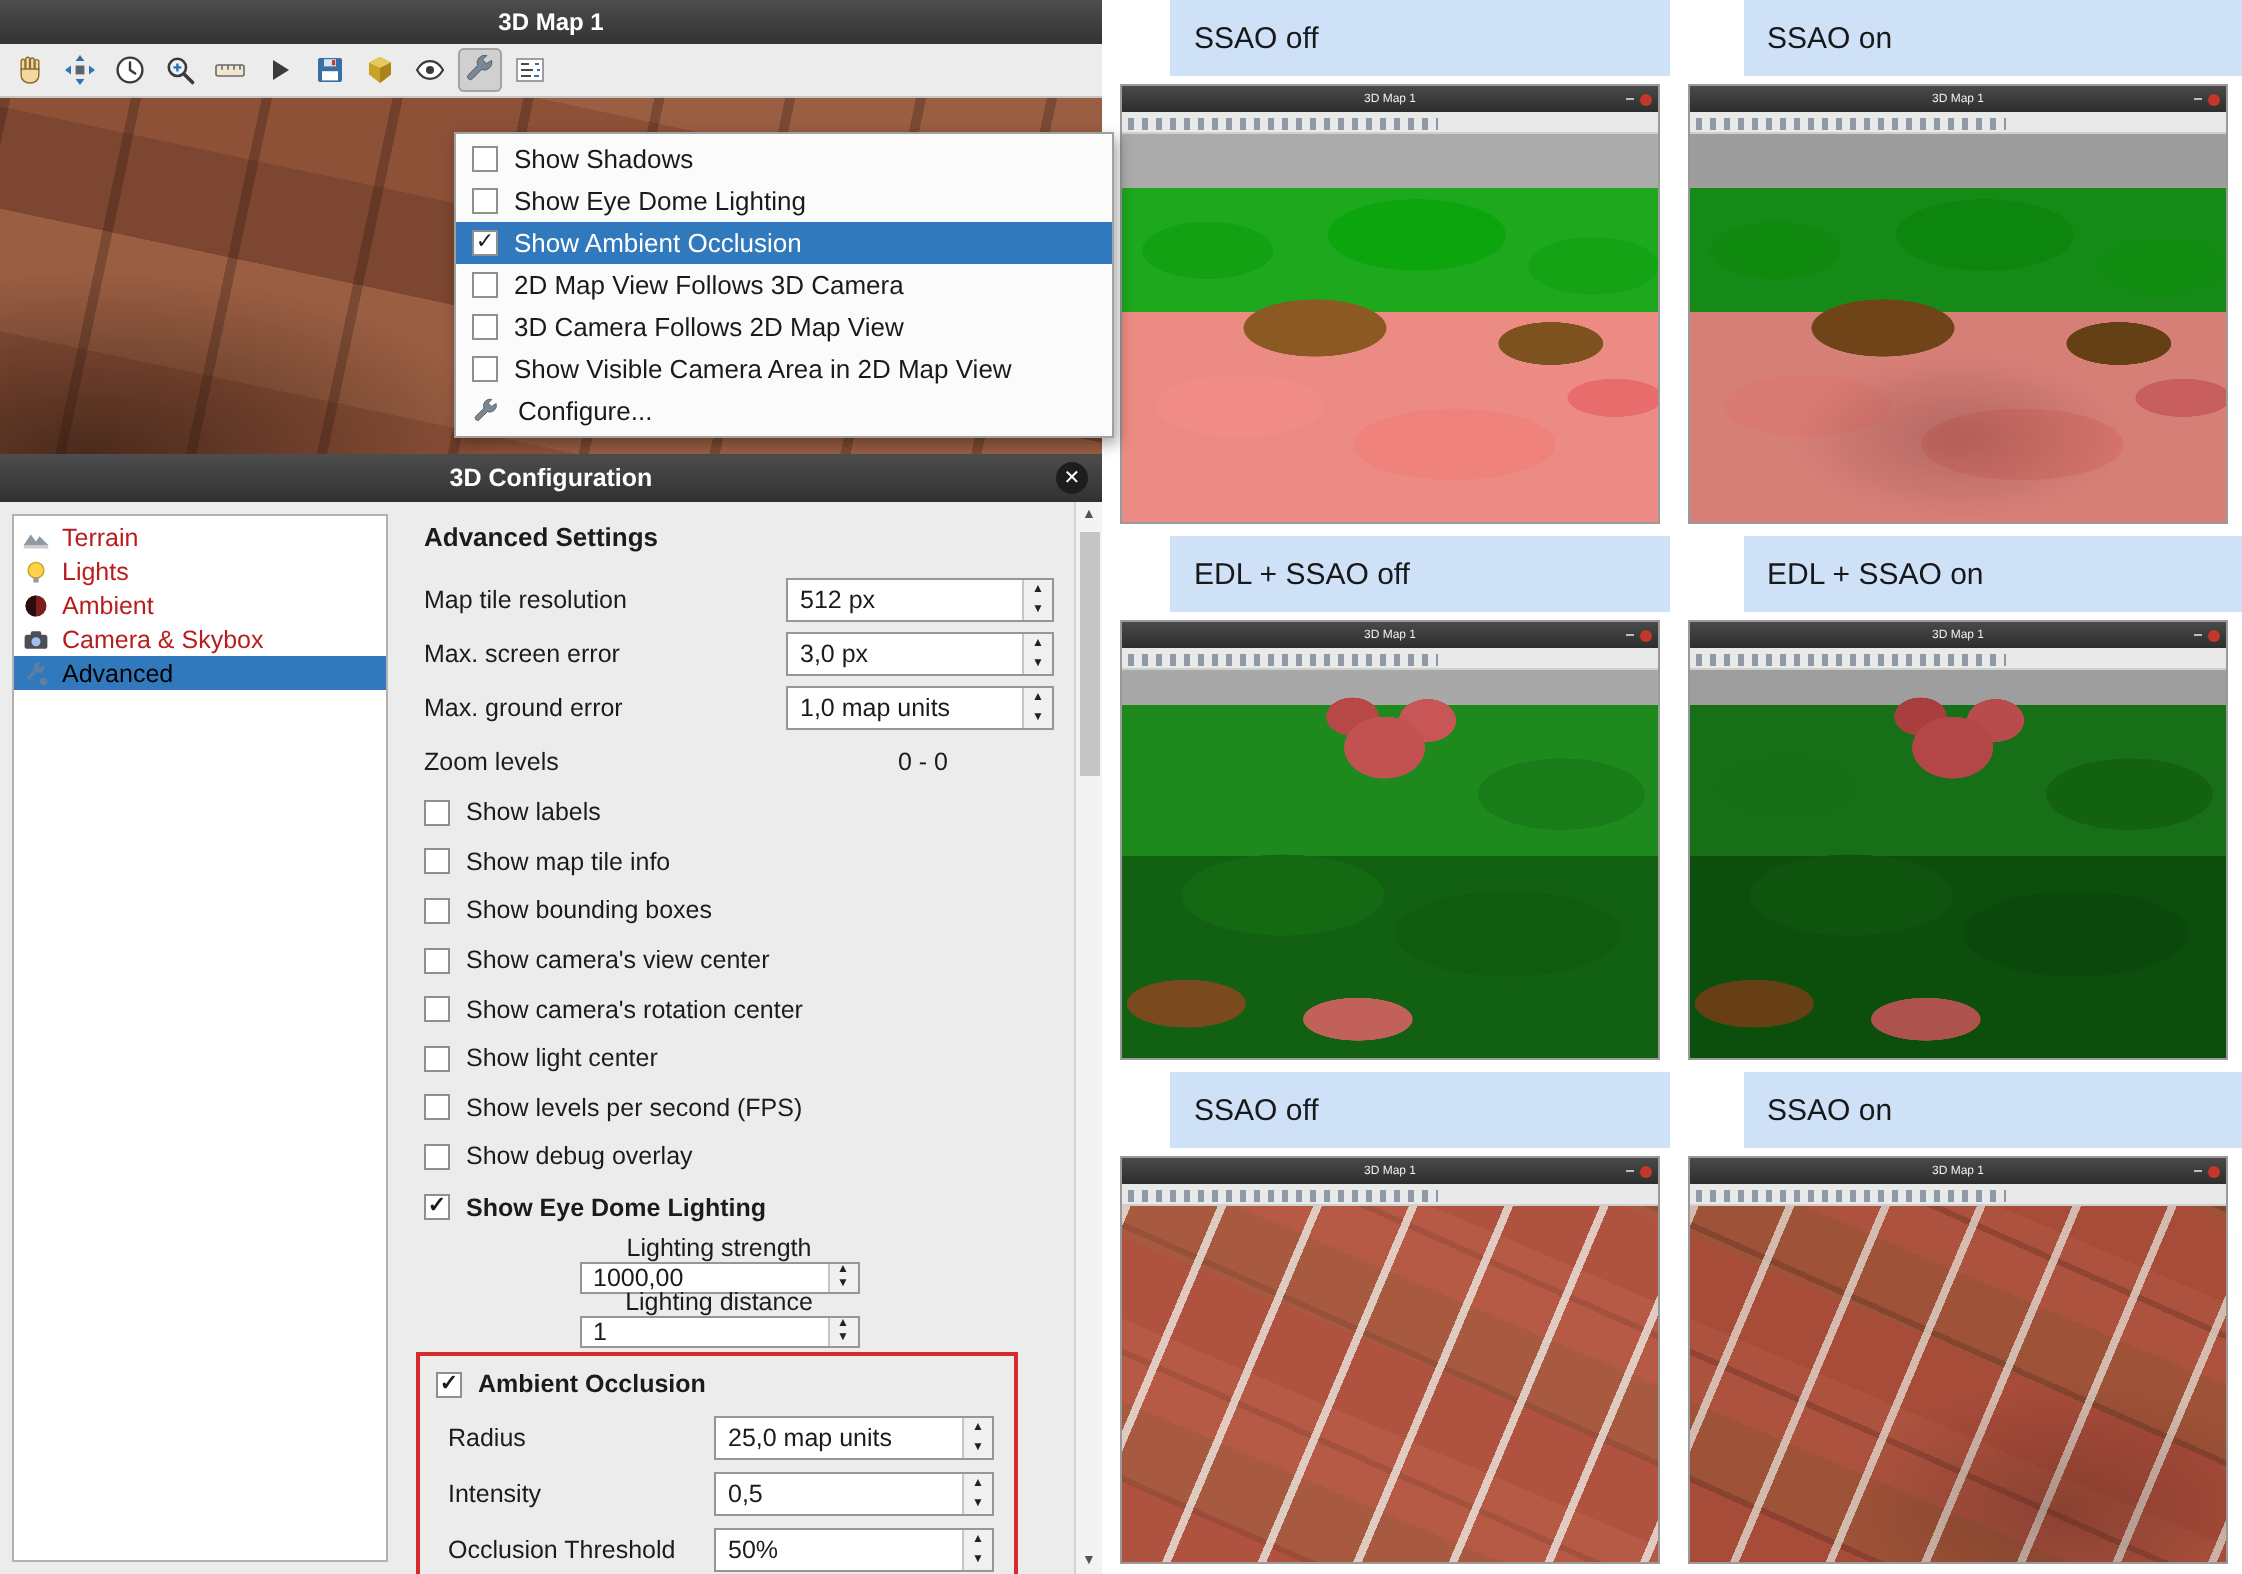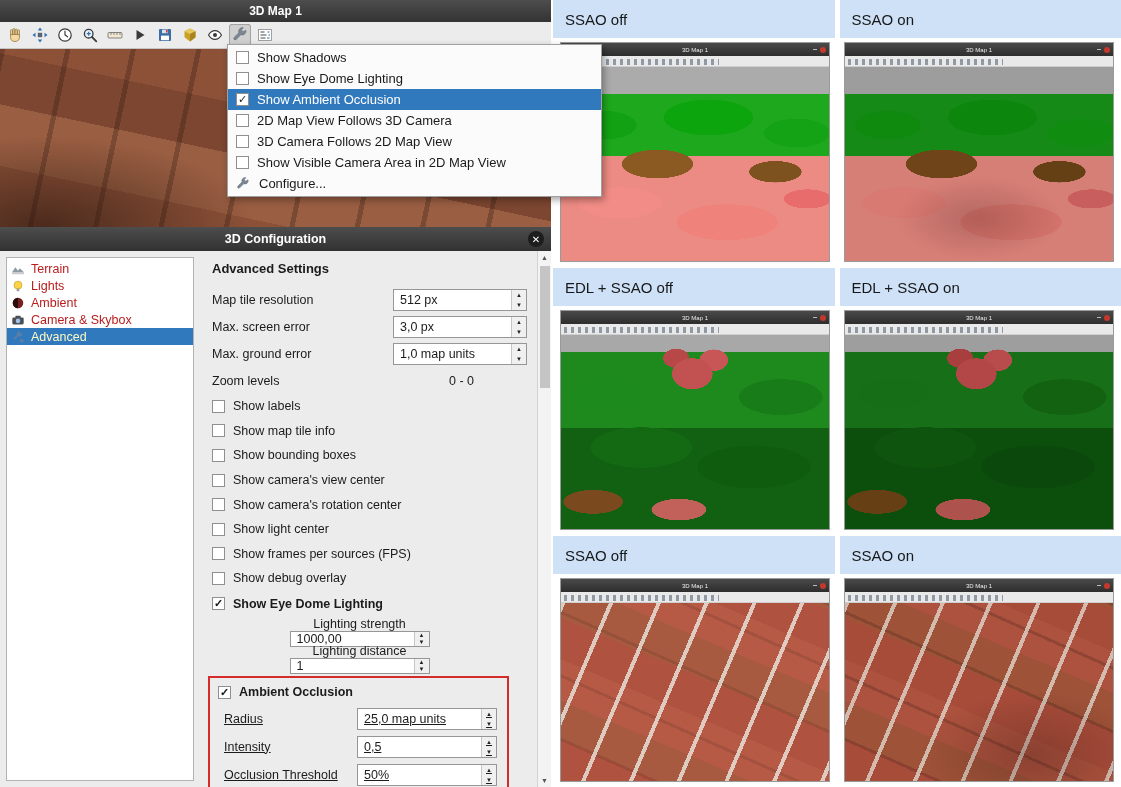--- a/index.html
+++ b/index.html
@@ -20,75 +20,75 @@
   .tbtn { width: 22px; height: 22px; display: flex; align-items: center; justify-content: center; border-radius: 3px; }
   .tbtn.pressed { background: #d0d0d0; box-shadow: inset 0 0 0 1px #a3a3a3; }
   .map-canvas { height: 178px;
     background:
       repeating-linear-gradient(102deg, rgba(40,20,12,.28) 0 5px, transparent 5px 64px),
       radial-gradient(300px 130px at 8% 100%, rgba(20,10,5,.55), transparent 70%),
       repeating-linear-gradient(12deg, #8d5138 0 60px, #9a5e42 60px 120px, #7c4630 120px 170px),
       #8a5a40; }
 
   
-  .menu { position: absolute; left: 227px; top: 44px; width: 375px; background: #fbfbfb;
+  .menu { position: absolute; left: 227px; top: 66px; width: 330px; background: #fbfbfb;
           border: 1px solid #a0a0a0; box-shadow: 2px 3px 7px rgba(0,0,0,.35);
           padding: 2px 0; font-size: 13px; color: #1a1a1a; z-index: 5; }
   .menu-item { display: flex; align-items: center; gap: 8px; height: 21px; padding: 0 8px; }
   .menu-item.active { background: #3179bd; color: #fff; }
   .mcb { width: 13px; height: 13px; border: 1px solid #8f8f8f; background: #fff;
          font-size: 11px; line-height: 11px; text-align: center; color: #1a1a1a; flex: 0 0 13px; }
   .mcb.checked::after { content: "\2713"; }
   .mi-icon { width: 15px; height: 15px; flex: 0 0 15px; display: flex; align-items: center; }
 
   
   .config-dialog { position: absolute; left: 0; top: 227px; width: 551px; height: 560px; background: #ececec; }
   .dlg-titlebar { height: 24px; background: linear-gradient(#4d4d4d,#313131); color: #fff;
                   display: flex; align-items: center; justify-content: center;
                   font-size: 12.5px; font-weight: bold; position: relative; }
   .dlg-close { position: absolute; right: 7px; top: 4px; width: 16px; height: 16px;
                background: #1d1d1d; color: #fff; border-radius: 50%; font-size: 10px;
                display: flex; align-items: center; justify-content: center; font-weight: normal; }
   .dlg-body { display: flex; height: 536px; }
   .side-list { flex: 0 0 188px; background: #fff; border: 1px solid #b2b2b2; margin: 6px 4px 6px 6px; padding-top: 2px; }
   .sl-item { display: flex; align-items: center; gap: 6px; height: 17px; padding: 0 4px; font-size: 12.5px; color: #b91c1c; }
-  .sl-item.selected { background: #3179bd; color: #fef9c3; }
+  .sl-item.selected { background: #3179bd; color: #000000; }
   .sl-ic { width: 14px; height: 14px; flex: 0 0 14px; display: flex; align-items: center; }
 
   .content { flex: 1; padding: 10px 0 14px 14px; font-size: 12.5px; color: #1b1b1b; }
   .section-title { font-weight: bold; font-size: 13px; margin-bottom: 10px; }
   .frow { display: flex; align-items: center; height: 27px; padding-right: 10px; }
   .flabel { flex: 1; }
   .spin { display: flex; width: 134px; height: 22px; border: 1px solid #969696; background: #fff; }
   .sval { flex: 1; padding: 0 6px; display: flex; align-items: center; overflow: hidden; white-space: nowrap; }
   .arr { width: 15px; display: flex; flex-direction: column; border-left: 1px solid #c6c6c6; background: #f0f0f0; }
   .arr span { flex: 1; font-size: 6px; line-height: 1; display: flex; align-items: center; justify-content: center; color: #222; }
   .zoombox { width: 130px; padding-left: 52px; }
   .crow { display: flex; align-items: center; gap: 8px; height: 24.6px; }
   .group-header { display: flex; align-items: center; gap: 8px; font-weight: bold; height: 26px; }
   .frow.sub { padding-left: 14px; padding-right: 44px; flex-direction: column; }
   .frow.sub .spin { width: 140px; }
   .ao-box { border: 2px solid #d62b2b; margin: 5px 28px 0 -4px; padding: 2px 8px 6px 8px; }
   .ao-box .group-header { height: 25px; }
-  .ao-box .frow { padding-left: 6px; padding-right: 2px; height: 28px; text-decoration: underline; }
+  .ao-box .frow { padding-left: 6px; padding-right: 2px; height: 28px; }
   .ao-box .spin { width: 140px; }
 
   .vscroll { flex: 0 0 14px; background: #f3f3f3; border-left: 1px solid #d2d2d2;
              display: flex; flex-direction: column; align-items: center; }
   .vs-arrow { height: 13px; font-size: 7px; color: #555; display: flex; align-items: center; }
   .vs-thumb { width: 10px; height: 122px; background: #c5c5c5; margin-top: 2px; }
   .vs-fill { flex: 1; }
 
   
   .right-col { position: absolute; left: 553px; top: 0; width: 568px; height: 787px;
                display: flex; flex-direction: column; background: #fff; }
   .cmp-block { margin-bottom: 6px; }
   .cmp-headers { display: flex; gap: 5px; height: 38px; }
   .cmp-h { flex: 1; background: #cfe1f6; display: flex; align-items: center;
-           padding-left: 12px; font-size: 15px; color: #17181a; }
+           padding-left: 12px; font-size: 15px; color: #17181a; margin-left: 32px; }
   .cmp-imgs { display: flex; gap: 14px; padding: 4px 7px 0 7px; }
   .mini { flex: 1; height: 220px; border: 1px solid #9a9a9a; display: flex; flex-direction: column; background: #fff; }
   .cmp-block.last .mini { height: 204px; }
   .mini-tb { height: 13px; background: linear-gradient(#4a4a4a,#2d2d2d); display: flex;
              align-items: center; justify-content: center; position: relative; }
   .mini-title { color: #eee; font-size: 6px; }
   .mini-controls { position: absolute; right: 3px; top: 3.5px; display: flex; gap: 3px; align-items: center; }
   .mini-dash { width: 4px; height: 1.5px; background: #bbb; }
   .mini-close { width: 6px; height: 6px; border-radius: 50%; background: #c2392c; }
   .mini-tools { height: 11px; background: #e9e9e9; border-bottom: 1px solid #cfcfcf; position: relative; }
@@ -395,21 +395,21 @@
           <div class="crow">
             <span class="mcb"></span>
             <span>Show camera's rotation center</span>
           </div>
           <div class="crow">
             <span class="mcb"></span>
             <span>Show light center</span>
           </div>
           <div class="crow">
             <span class="mcb"></span>
-            <span>Show frames per sources (FPS)</span>
+            <span>Show levels per second (FPS)</span>
           </div>
           <div class="crow">
             <span class="mcb"></span>
             <span>Show debug overlay</span>
           </div>
 
           <div class="group-header">
             <span class="mcb checked"></span>
             <span>Show Eye Dome Lighting</span>
           </div>

